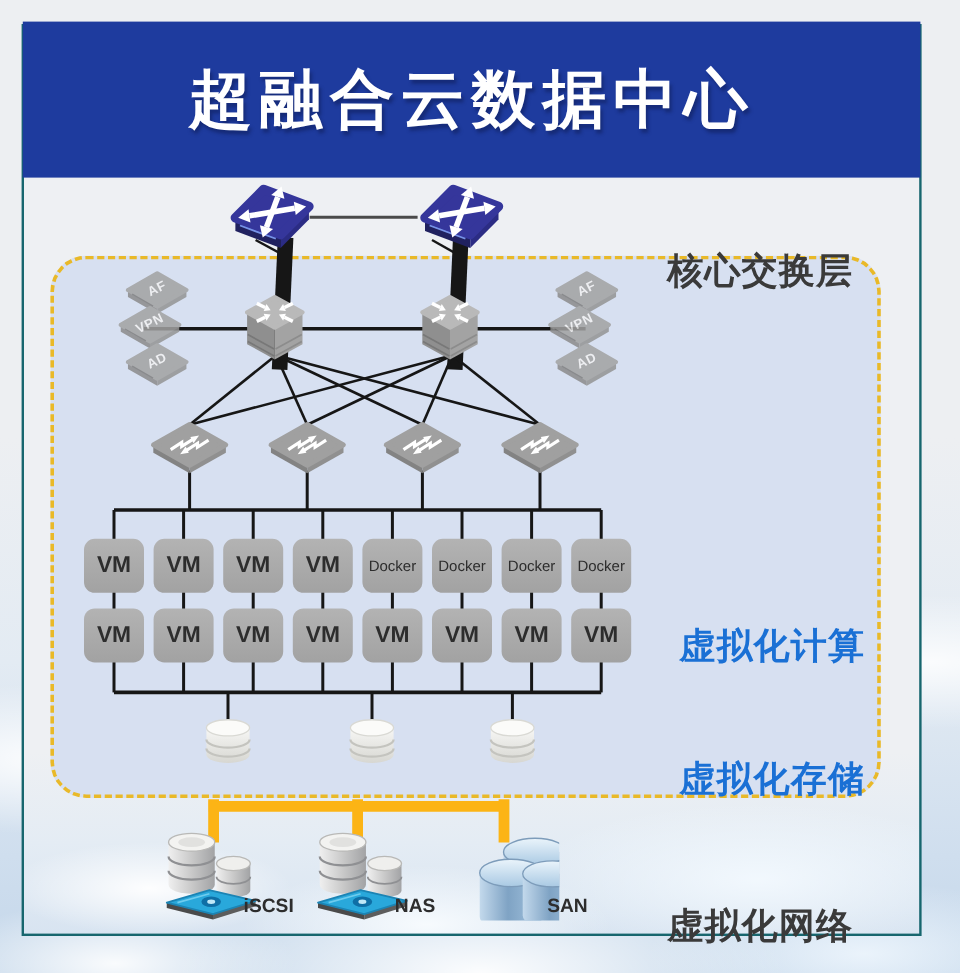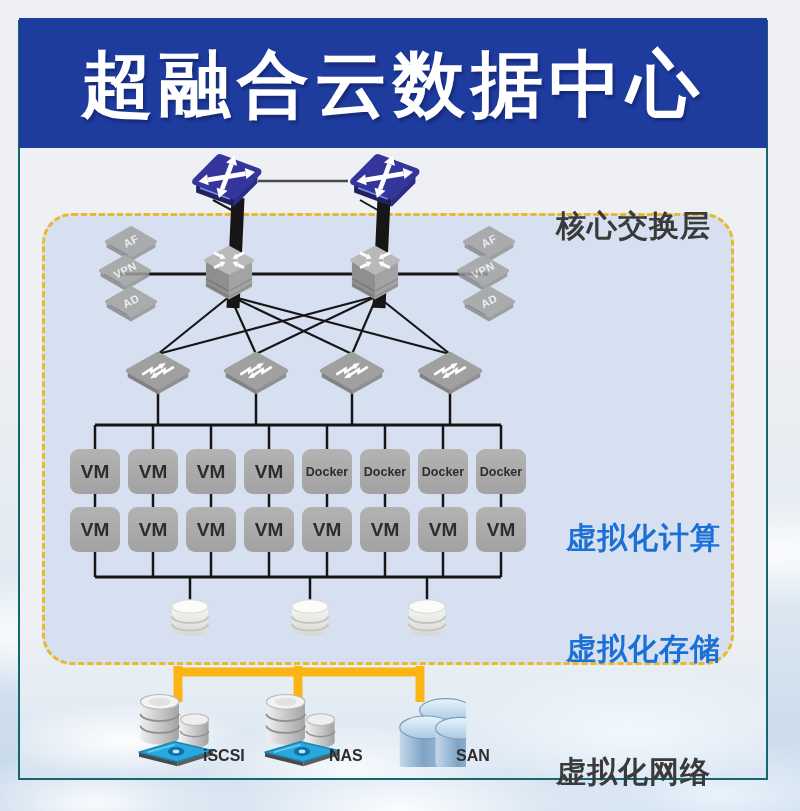--- a/index.html
+++ b/index.html
@@ -28,21 +28,21 @@
       radial-gradient(260px 85px at 82% 94%, rgba(244,250,255,.88), rgba(255,255,255,0) 75%),
       linear-gradient(180deg,#eef0f3 0%,#eef0f3 80%,#e4ecf4 90%,#d8e4f1 100%);
     z-index:1;
   }
   .banner{
     position:absolute;left:19px;top:18px;width:748px;height:130px;
     background:var(--banner-bg,#1e3b9e);z-index:3;
   }
   .banner h1{
     margin:0;height:130px;line-height:132px;text-align:center;
-    font-size:72px;font-weight:800;letter-spacing:6px;color:#ffffff;
+    font-size:53px;font-weight:800;letter-spacing:6px;color:#ffffff;
     text-shadow:2px 3px 3px rgba(12,22,70,.45);
   }
   .panel{
     position:absolute;left:42px;top:213px;width:692px;height:452px;
     background:var(--panel-bg,#d7e0f1);
     border:3px dashed var(--panel-border,#e9b928);
     border-radius:30px;box-sizing:border-box;z-index:2;
   }
   svg.wires{position:absolute;left:0;top:0;width:800px;height:811px;z-index:4;pointer-events:none;}
   .icon{z-index:5;}
@@ -54,21 +54,21 @@
   
   .vmrow{position:absolute;left:70px;display:flex;gap:8px;z-index:5;}
   .vmrow.r1{top:449px;}
   .vmrow.r2{top:507px;}
   .vmbox{
     width:50px;height:45px;border-radius:9px;
     background:linear-gradient(180deg,#b3b3b3,#a2a2a2);
     display:flex;align-items:center;justify-content:center;
     font-size:19px;font-weight:bold;color:#2d2d2d;
   }
-  .vmbox.docker{font-size:12.5px;font-weight:700;}
+  .vmbox.docker{font-size:12.5px;font-weight:400;}
   
   .stack{position:absolute;width:64px;height:102px;z-index:5;opacity:.85;}
   .slab{position:absolute;width:58px;height:40px;}
   .slab0{left:6px;top:0;}
   .slab1{left:0;top:29px;}
   .slab2{left:6px;top:60px;}
   .slab-svg{position:absolute;left:0;top:0;width:58px;height:40px;}
   .slab-label{
     position:absolute;left:50%;top:42%;
     transform:translate(-50%,-50%) rotate(-26deg);

